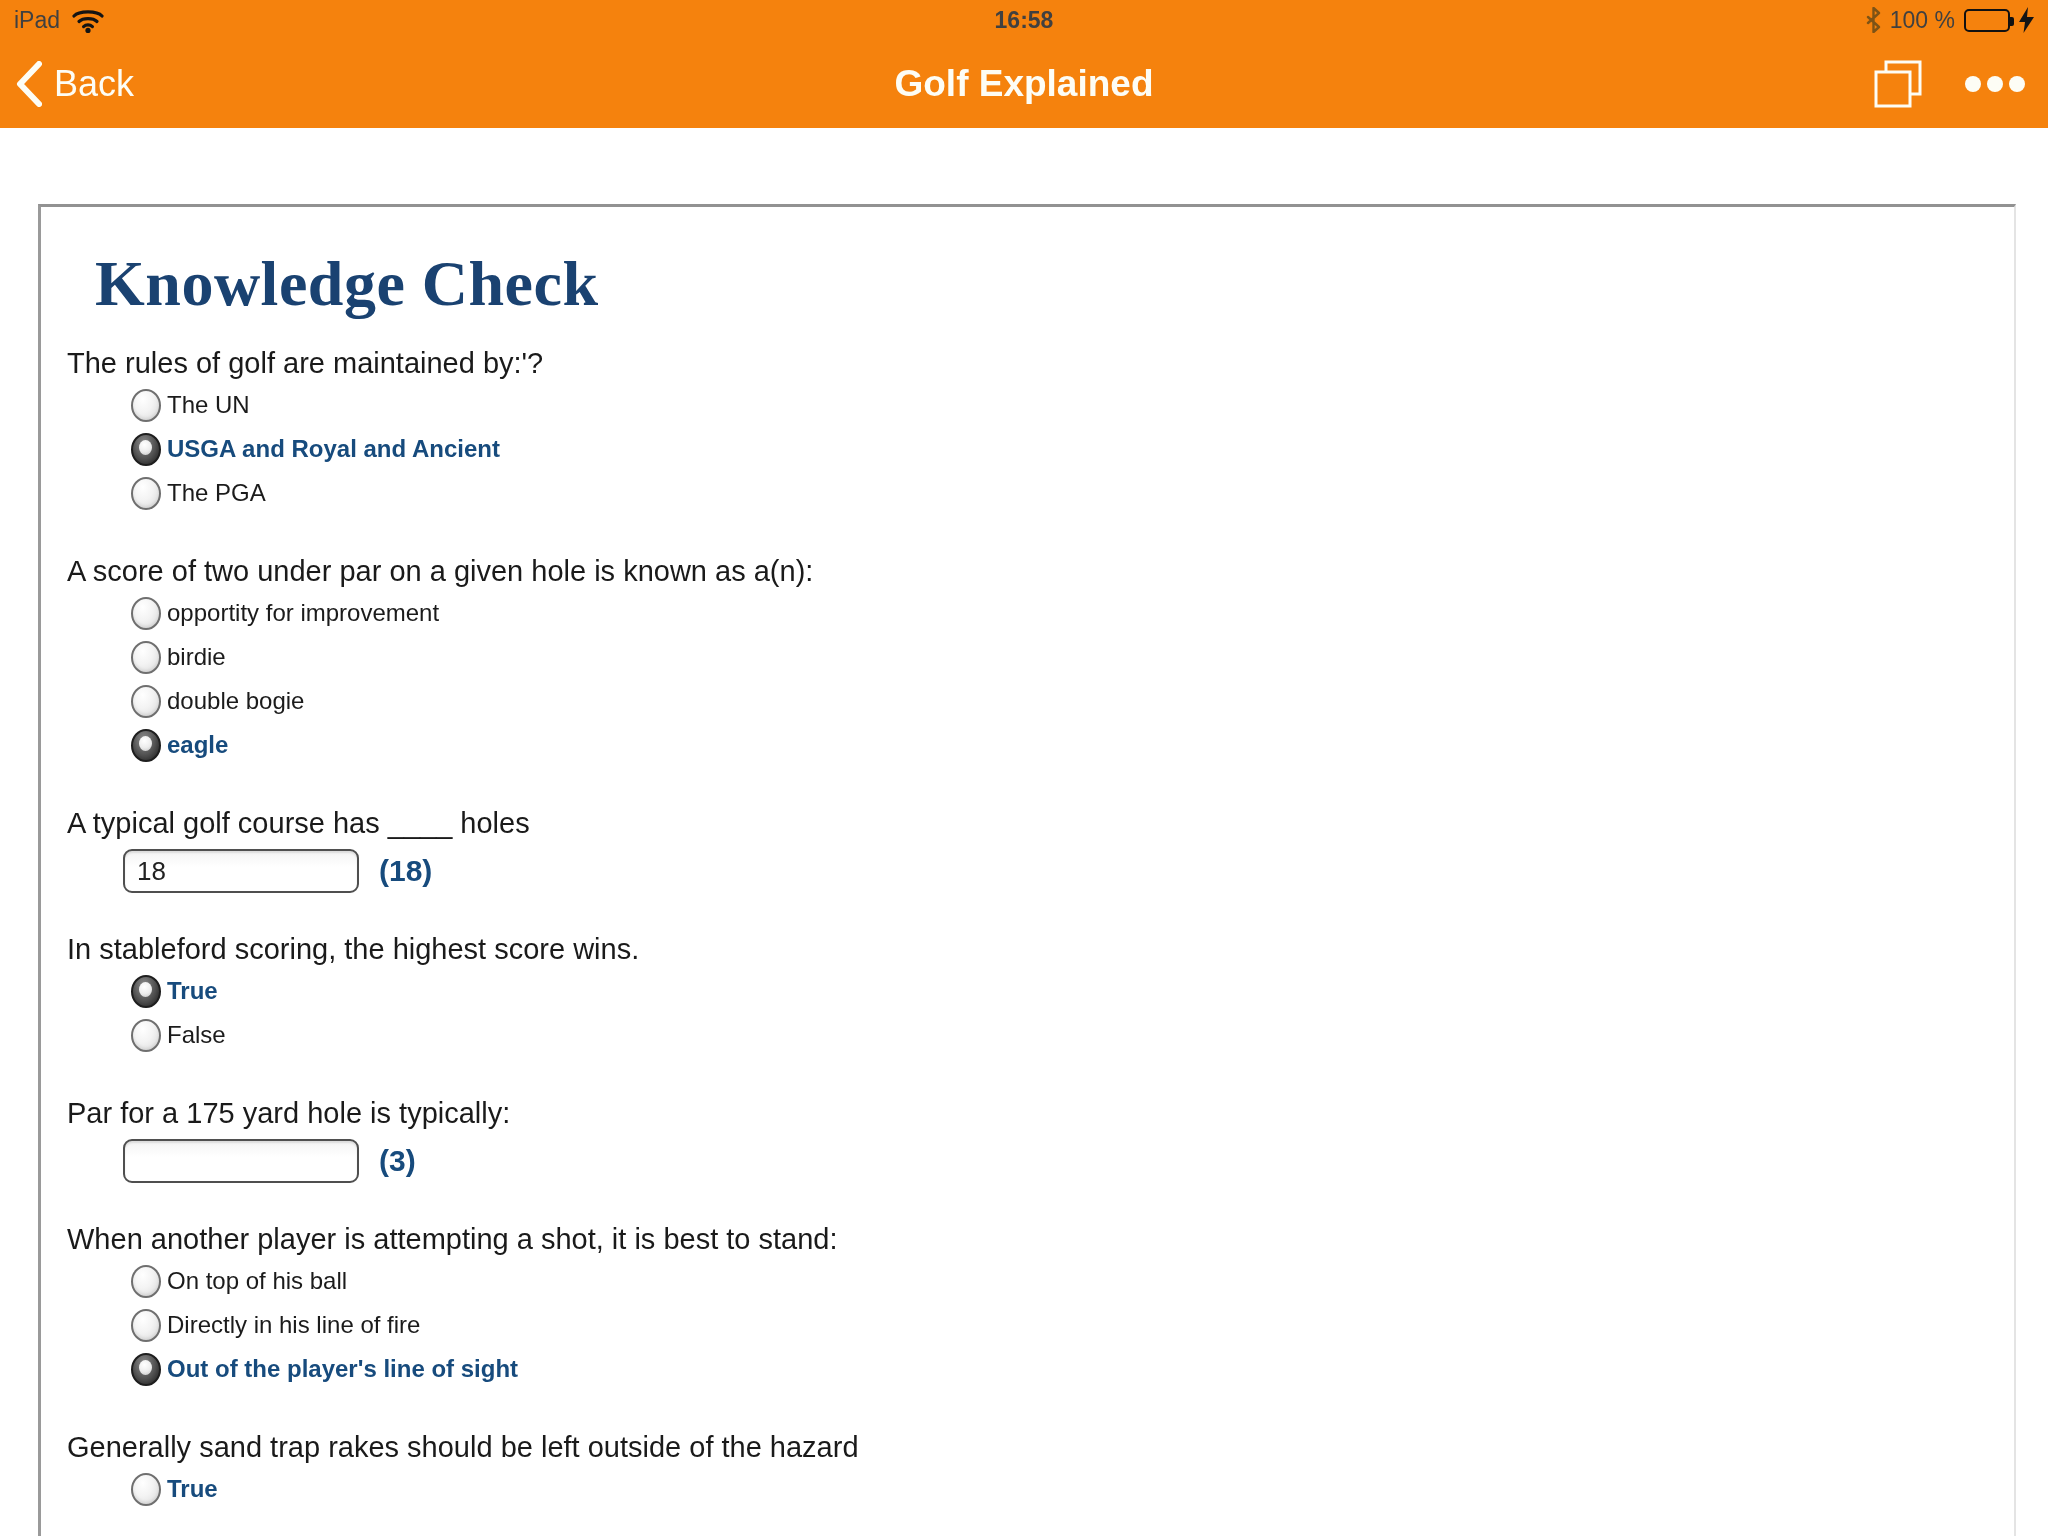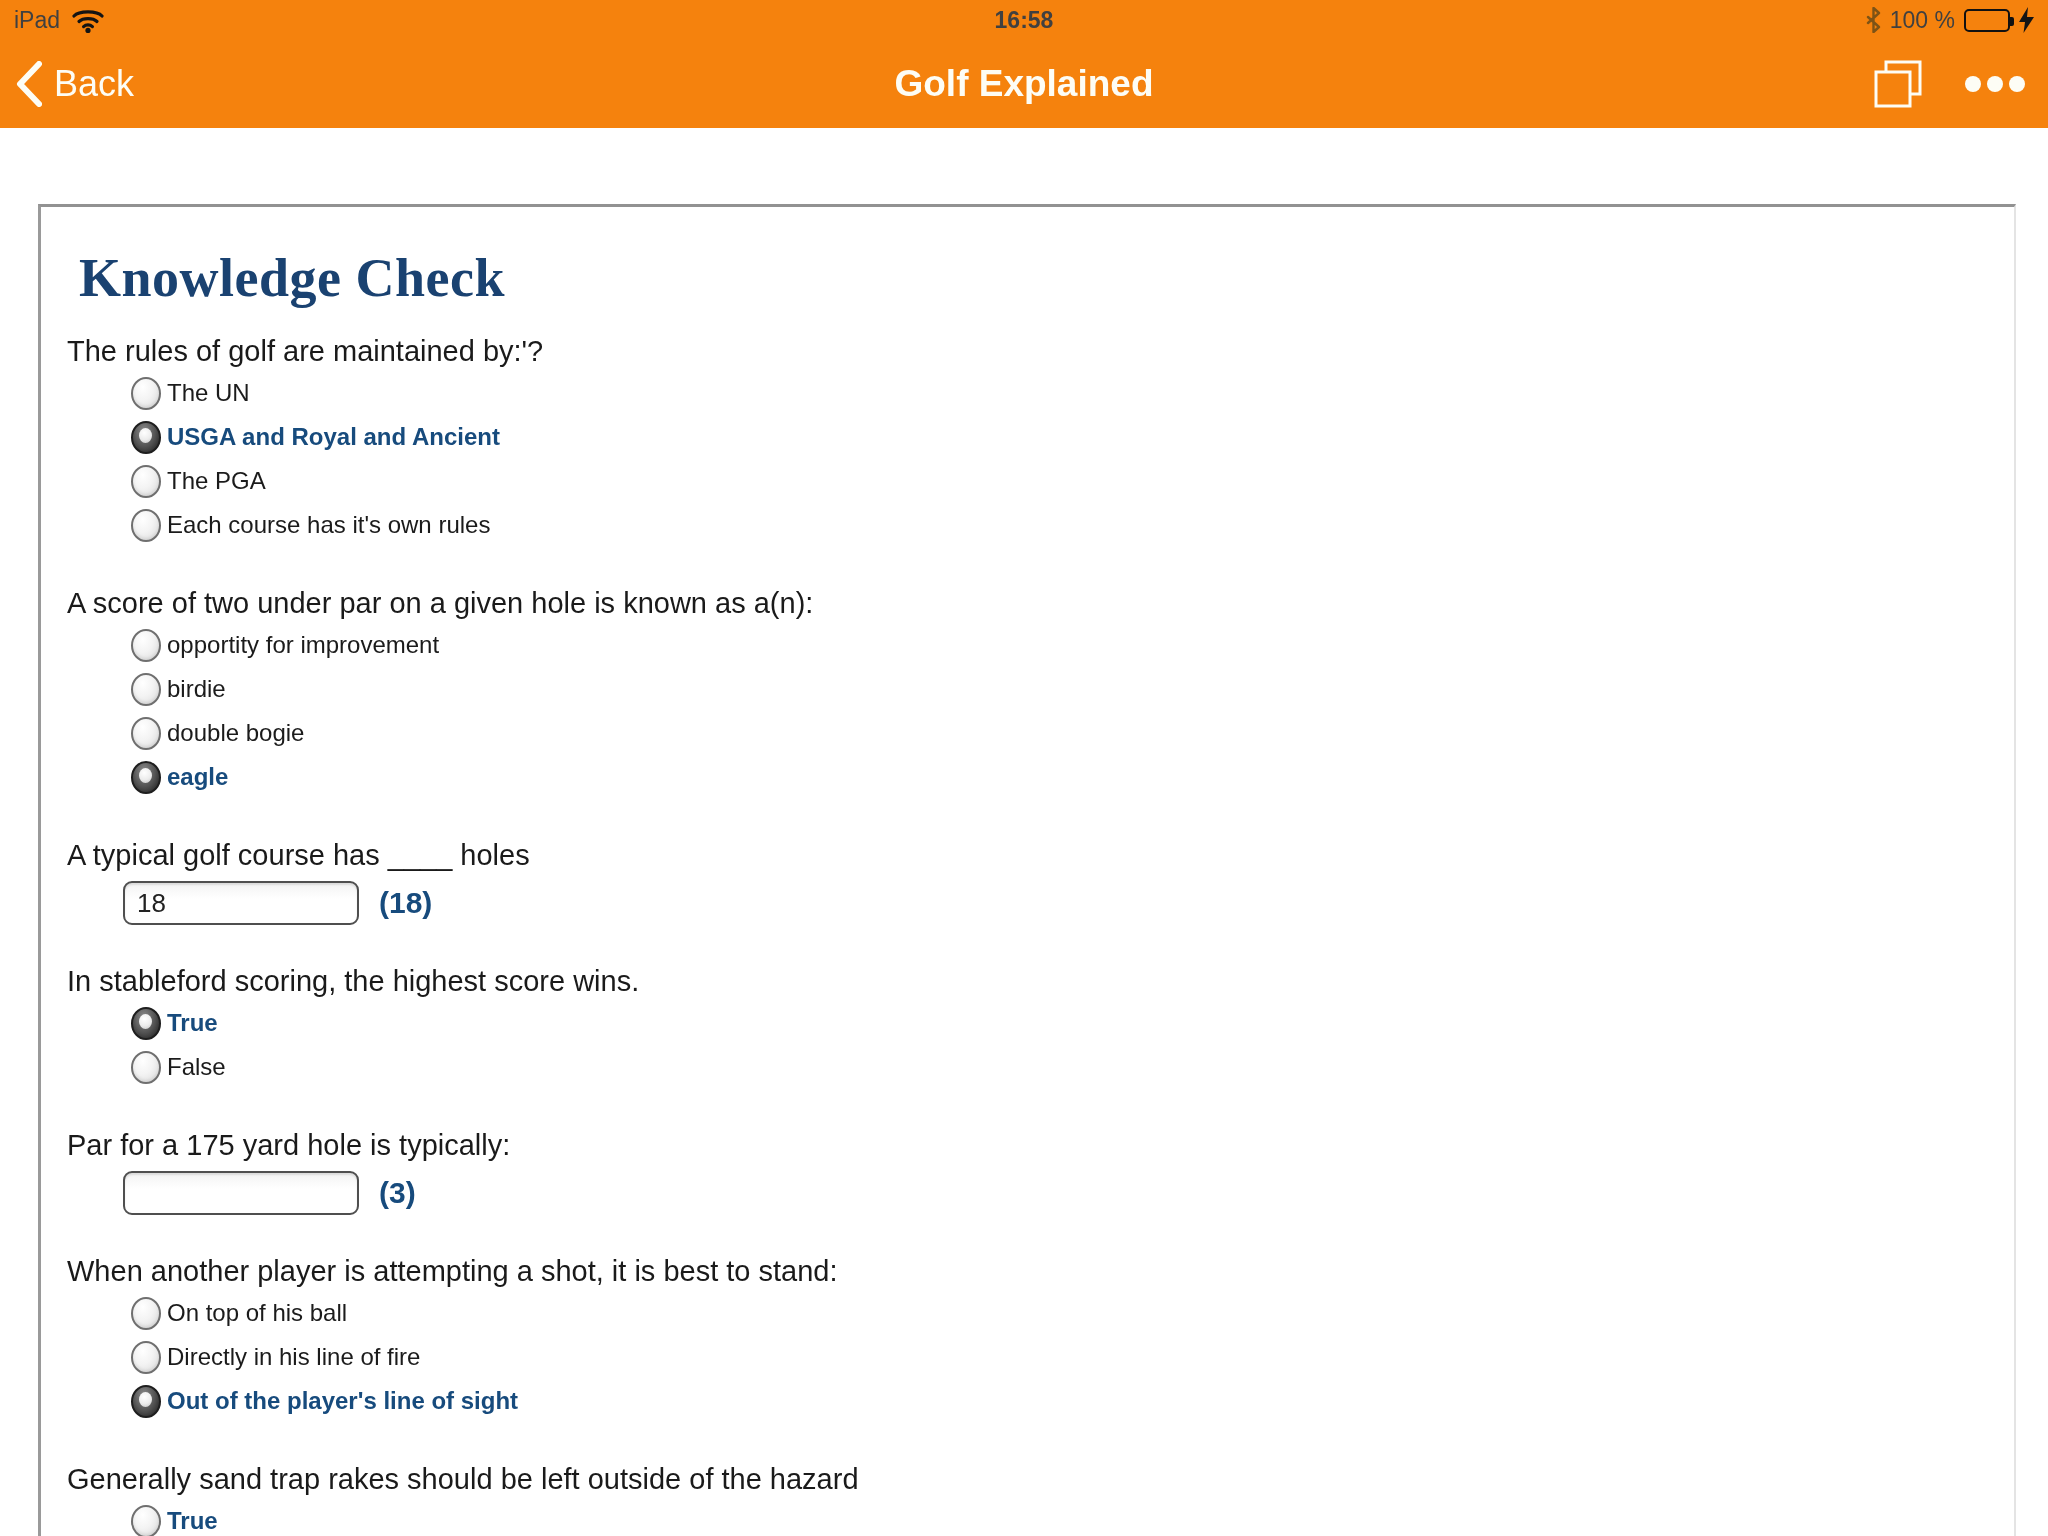--- a/index.html
+++ b/index.html
@@ -45,22 +45,22 @@
   }
   .icon-btn{display:flex;align-items:center;justify-content:center;cursor:pointer;}
   
   .content{position:absolute;top:128px;left:0;right:0;bottom:0;background:#fff;}
   .card{
     margin:76px 32px 0 38px;height:1332px;box-sizing:border-box;background:#fff;
     border-top:3px solid #929292;border-left:3px solid #9a9a9a;border-right:2px solid #e4e4e4;
     padding:40px 40px 0 26px;overflow:hidden;
   }
   .quiz-title{
-    font-family:"Liberation Serif",serif;font-weight:700;font-size:54px;
-    color:var(--heading-navy);margin:0 0 24px 12px;letter-spacing:.5px;
+    font-family:"Liberation Serif",serif;font-weight:700;font-size:64px;
+    color:var(--heading-navy);margin:0 0 24px 28px;letter-spacing:.5px;
   }
   .q-block{margin-bottom:38px;}
   .q-text{font-size:29px;color:#1a1a1a;margin:0 0 2px 0;line-height:36px;}
   .options{margin-left:64px;}
   .option{display:flex;align-items:center;min-height:44px;cursor:pointer;}
   .radio{
     width:30px;height:33px;border-radius:50%;box-sizing:border-box;flex:none;
     border:2px solid #6f6f6f;margin-right:6px;position:relative;
     background:radial-gradient(ellipse at 38% 28%,#ffffff 0%,#f3f3f3 45%,#d7d7d7 100%);
     box-shadow:inset 0 -2px 3px rgba(0,0,0,.08);
@@ -152,24 +152,20 @@
               <span class="opt-label">The UN</span>
             </label>
             <label class="option">
               <span class="radio checked"></span>
               <span class="opt-label bold">USGA and Royal and Ancient</span>
             </label>
             <label class="option">
               <span class="radio"></span>
               <span class="opt-label">The PGA</span>
             </label>
-            <label class="option">
-              <span class="radio"></span>
-              <span class="opt-label">Each course has it's own rules</span>
-            </label>
           </div>
         </div>
         <div class="q-block">
           <p class="q-text">A score of two under par on a given hole is known as a(n):</p>
           <div class="options">
             <label class="option">
               <span class="radio"></span>
               <span class="opt-label">opportity for improvement</span>
             </label>
             <label class="option">

